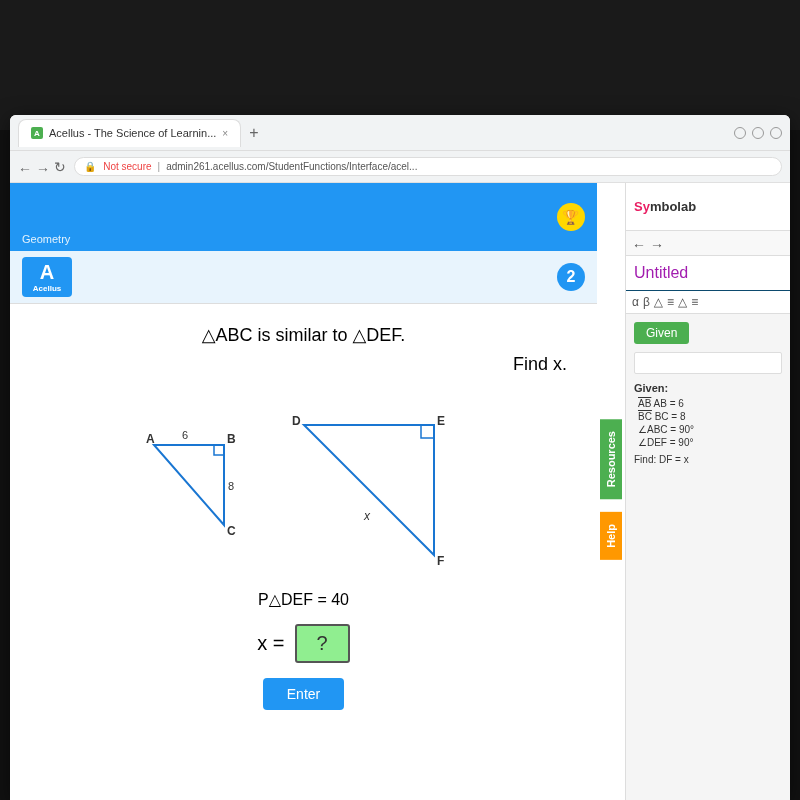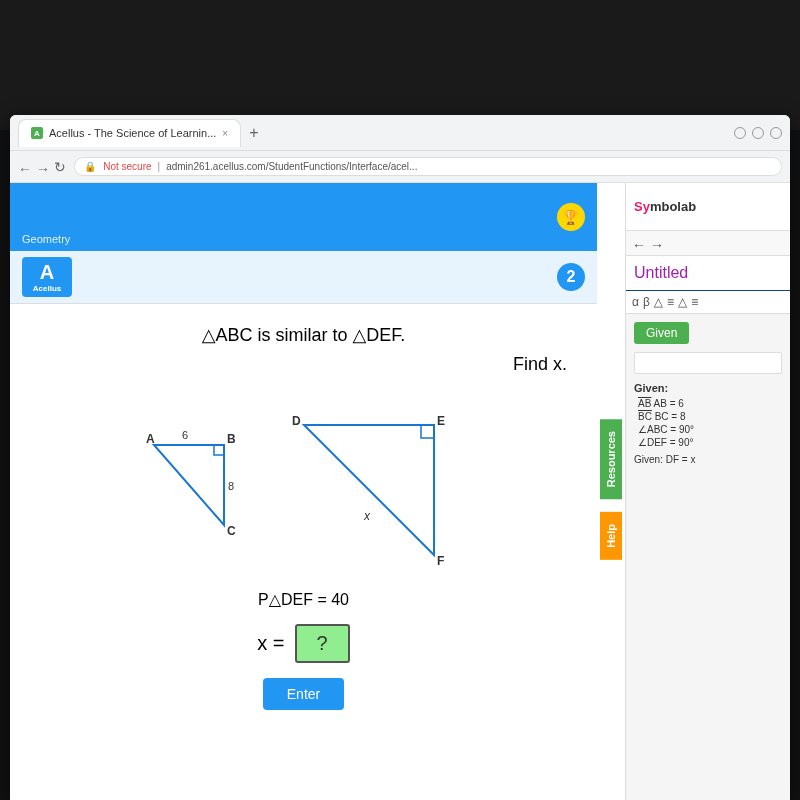--- a/index.html
+++ b/index.html
@@ -600,18 +600,18 @@
           <span class="overline">AB</span>
           <span>AB = 6</span>
         </div>
         <div class="given-item">
           <span class="overline">BC</span>
           <span>BC = 8</span>
         </div>
         <div class="given-item">∠ABC = 90°</div>
         <div class="given-item">∠DEF = 90°</div>
         
-        <div class="find-text">Given: DF = x</div>
+        <div class="find-text">Find: DF = x</div>
       </div>
     </div>
 
   </div>
 </div>
 
 </body></html>

